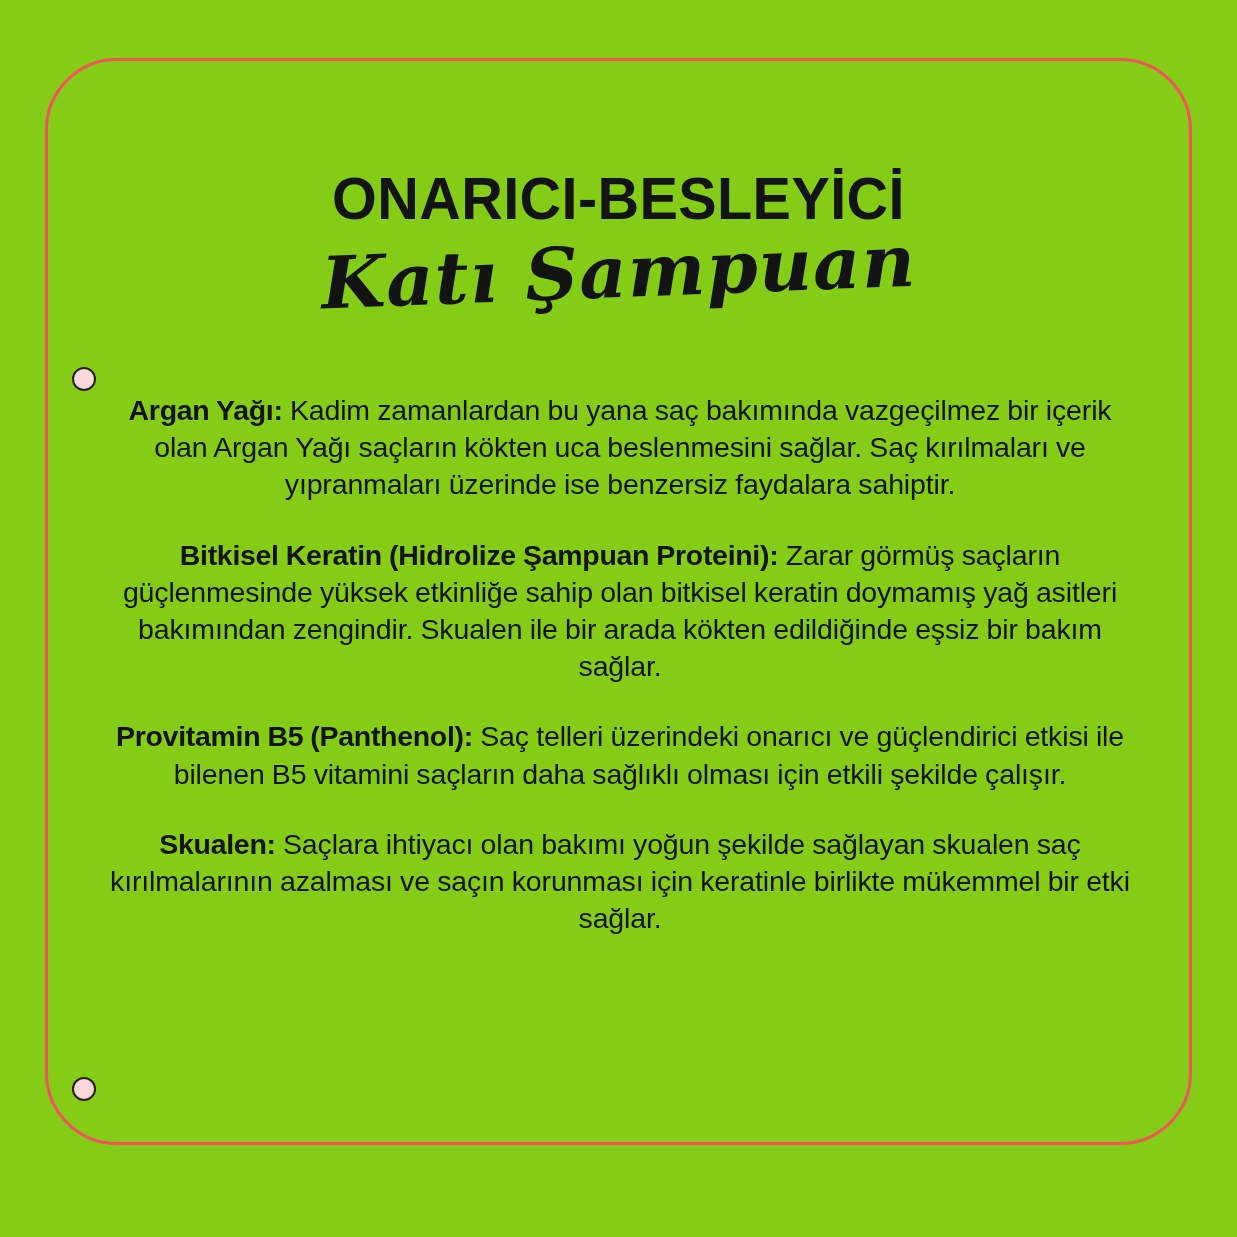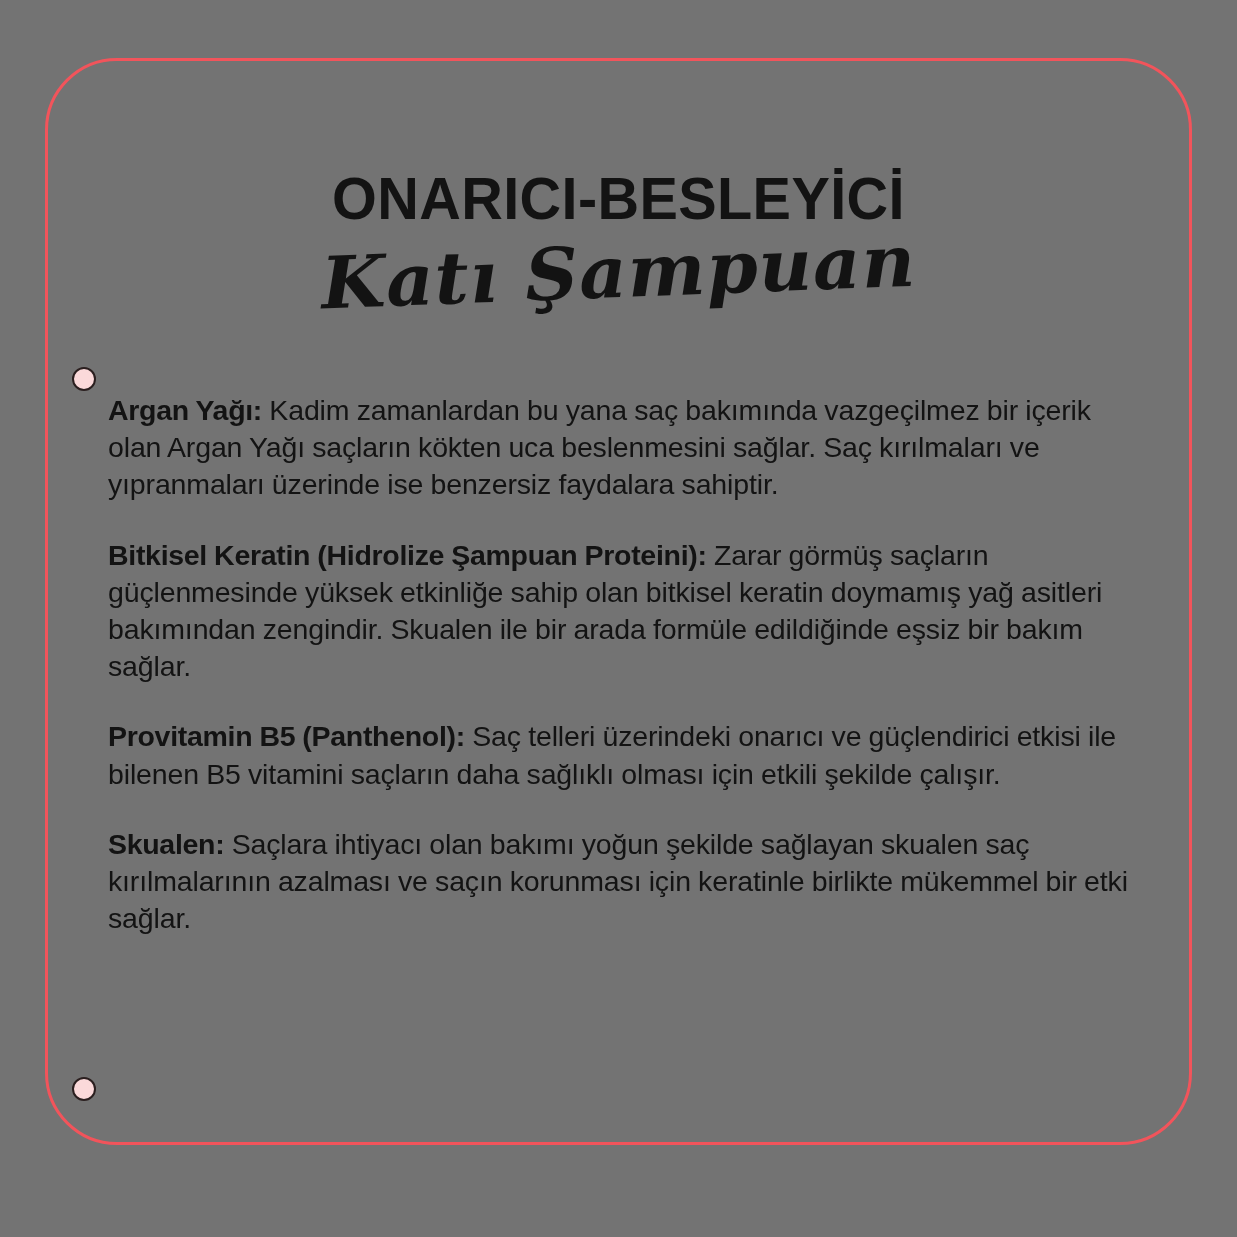--- a/index.html
+++ b/index.html
@@ -92,38 +92,38 @@
     text-align: center;
   }
 
   .ingredient {
     color: #131313;
     font-family: "Liberation Sans", sans-serif;
     font-size: 28.5px;
     line-height: 1.305;
     letter-spacing: -0.15px;
     margin: 0 0 33px 0;
-    text-align: left;
+    text-align: center;
     word-spacing: -0.5px;
   }
   .ingredient:last-child { margin-bottom: 8px; }
 
   .ingredient .lead {
     font-weight: 700;
     letter-spacing: -0.3px;
   }
 
   .ingredient .desc {
     font-weight: 400;
   }
 </style>
 </head>
 <body style="background: rgb(251, 217, 218);">
 
-<div class="poster" style="background: #737373;">
+<div class="poster" style="background: #84cc16;">
 
   <div class="frame" style="border-color: rgb(242, 84, 91);"></div>
 
   <div class="rail-circle top" style="background: rgb(251, 217, 218); border-color: rgb(43, 31, 31);"></div>
   <div class="rail-circle bottom" style="background: rgb(251, 217, 218); border-color: rgb(43, 31, 31);"></div>
 
   <div class="header">
     <div class="title-main" style="color: rgb(19, 19, 19);">ONARICI-BESLEYİCİ</div>
     <div class="title-script" style="color: rgb(19, 19, 19);">Katı Şampuan</div>
   </div>
@@ -131,21 +131,21 @@
   <div class="content">
 
     <p class="ingredient" style="color: rgb(19, 19, 19);">
       <span class="lead">Argan Yağı:</span>
       <span class="desc">Kadim zamanlardan bu yana saç bakımında vazgeçilmez bir içerik olan Argan Yağı saçların kökten uca beslenmesini sağlar. Saç kırılmaları ve yıpranmaları üzerinde ise benzersiz faydalara sahiptir.</span>
     </p>
 
 
     <p class="ingredient" style="color: rgb(19, 19, 19);">
       <span class="lead">Bitkisel Keratin (Hidrolize Şampuan Proteini):</span>
-      <span class="desc">Zarar görmüş saçların güçlenmesinde yüksek etkinliğe sahip olan bitkisel keratin doymamış yağ asitleri bakımından zengindir. Skualen ile bir arada formüle edildiğinde eşsiz bir bakım sağlar.</span>
+      <span class="desc">Zarar görmüş saçların güçlenmesinde yüksek etkinliğe sahip olan bitkisel keratin doymamış yağ asitleri bakımından zengindir. Skualen ile bir arada kökten edildiğinde eşsiz bir bakım sağlar.</span>
     </p>
 
     <p class="ingredient" style="color: rgb(19, 19, 19);">
       <span class="lead">Provitamin B5 (Panthenol):</span>
       <span class="desc">Saç telleri üzerindeki onarıcı ve güçlendirici etkisi ile bilenen B5 vitamini saçların daha sağlıklı olması için etkili şekilde çalışır.</span>
     </p>
 
     <p class="ingredient" style="color: rgb(19, 19, 19);">
       <span class="lead">Skualen:</span>
       <span class="desc">Saçlara ihtiyacı olan bakımı yoğun şekilde sağlayan skualen saç kırılmalarının azalması ve saçın korunması için keratinle birlikte mükemmel bir etki sağlar.</span>

